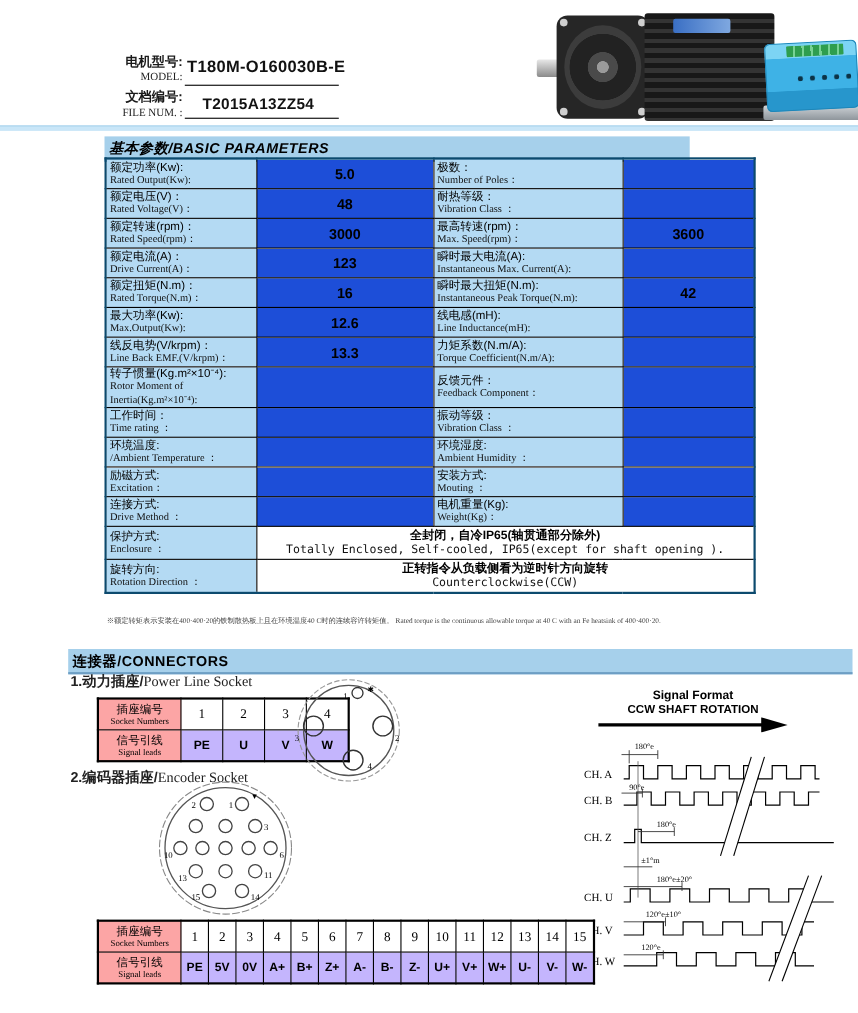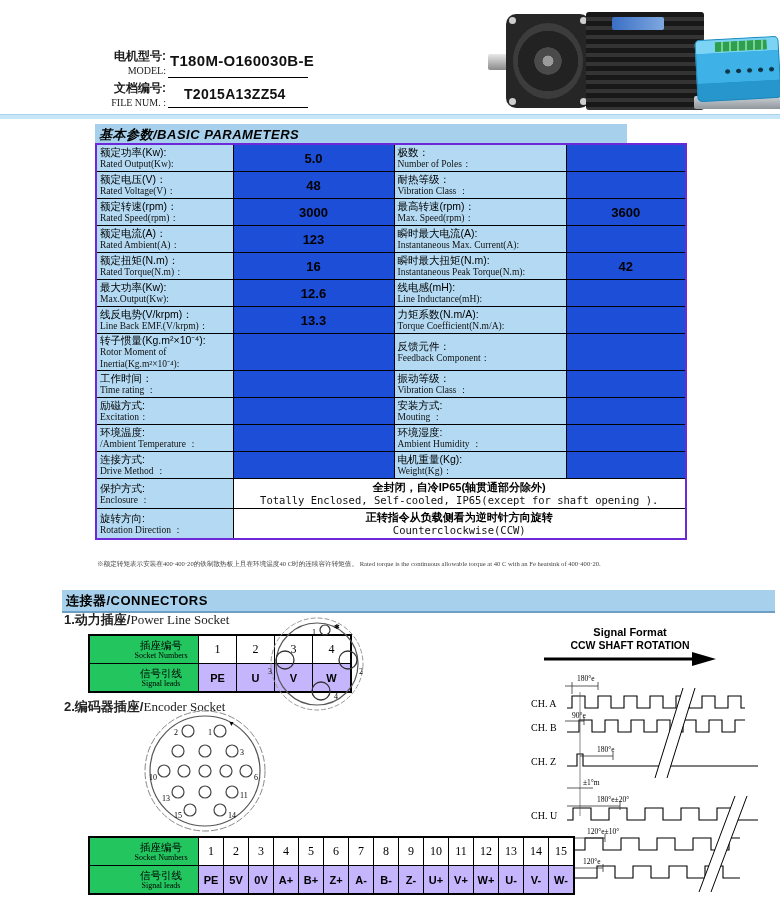--- a/index.html
+++ b/index.html
@@ -14,41 +14,41 @@
   .uline{height:1px;background:#000;}
 
   .divider{left:0;top:114px;width:780px;height:4px;background:#c9e6f8;border-top:1px solid #a9d3ec;}
 
   
   .bar{background:#a6d0eb;border-bottom:2px solid #6d9ec4;font-weight:bold;font-size:13px;
        letter-spacing:.5px;padding:2px 0 1px 4px;box-sizing:border-box;}
 
   
   table{border-collapse:collapse;table-layout:fixed;}
-  .params{width:590px;border:2px solid #6d28d9;}
+  .params{width:590px;border:2px solid #0c4a6e;}
   .params td{border:1px solid #000;padding:0 0 0 3px;vertical-align:middle;overflow:hidden;}
   .params td.lbl{background:#b4daf3;}
   .params .cn{font-size:10.5px;line-height:12px;color:#000;}
   .params .en{font-size:9.5px;line-height:12px;font-family:"Liberation Serif",serif;color:#111;}
   .params td.val{background:#1d4ed8;text-align:center;font-size:13px;font-weight:600;padding:0;}
   .params tbody.mainrows td{height:26px;}
   .params tbody.spanrows td{height:29px;}
   .params td.spanv{text-align:center;padding:0;}
   .params td.spanv .cn{font-size:11px;font-weight:bold;line-height:14px;}
   .params td.spanv .en{font-size:10.5px;font-family:"DejaVu Sans Mono",monospace;line-height:13px;}
 
   .footnote{font-size:6.6px;color:#444;font-family:"Liberation Serif",serif;white-space:nowrap;}
 
   .subhead{font-size:13px;color:#222;font-family:"Liberation Serif",serif;}
   .subhead b{font-family:"Liberation Sans",sans-serif;}
 
   
   .conn{border:2px solid #000;}
   .conn td{border:1px solid #000;text-align:center;vertical-align:middle;padding:0;}
-  .conn td.hdr{background:#22c55e;width:74px;padding-left:34px;}
+  .conn td.hdr{background:#fca5a5;width:74px;}
   .conn .hcn{font-size:10.5px;line-height:12px;}
   .conn .hen{font-size:8px;line-height:10px;font-family:"Liberation Serif",serif;}
   .conn td.num{font-size:12px;font-family:"Liberation Serif",serif;background:#fff;}
   .conn td.sig{font-size:11px;font-weight:bold;background:#c4b5fd;}
   .ptable td.num,.ptable td.sig{width:37px;height:27px;}
   .etable td.num,.etable td.sig{width:24px;height:27px;}
 
   .sf-title1{font-size:11px;font-weight:600;text-align:center;}
   .sf-title2{font-size:10.5px;font-weight:bold;text-align:center;}
 
@@ -160,21 +160,21 @@
           <td class="lbl">
             <div class="cn">最高转速(rpm)：</div>
             <div class="en">Max. Speed(rpm)：</div>
           </td>
           <td class="val">3600</td>
         </tr>
 
         <tr>
           <td class="lbl">
             <div class="cn">额定电流(A)：</div>
-            <div class="en">Rated Ambient(A)：</div>
+            <div class="en">Drive Current(A)：</div>
           </td>
           <td class="val">123</td>
           <td class="lbl">
             <div class="cn">瞬时最大电流(A):</div>
             <div class="en">Instantaneous Max. Current(A):</div>
           </td>
           <td class="val"></td>
         </tr>
 
         <tr>
@@ -238,40 +238,40 @@
           <td class="val"></td>
           <td class="lbl">
             <div class="cn">振动等级：</div>
             <div class="en">Vibration Class ：</div>
           </td>
           <td class="val"></td>
         </tr>
 
         <tr>
           <td class="lbl">
+            <div class="cn">环境温度:</div>
+            <div class="en">/Ambient Temperature ：</div>
+          </td>
+          <td class="val"></td>
+          <td class="lbl">
+            <div class="cn">环境湿度:</div>
+            <div class="en">Ambient Humidity ：</div>
+          </td>
+          <td class="val"></td>
+        </tr>
+
+        <tr>
+          <td class="lbl">
             <div class="cn">励磁方式:</div>
             <div class="en">Excitation：</div>
           </td>
           <td class="val"></td>
           <td class="lbl">
             <div class="cn">安装方式:</div>
             <div class="en">Mouting ：</div>
-          </td>
-          <td class="val"></td>
-        </tr>
-
-        <tr>
-          <td class="lbl">
-            <div class="cn">环境温度:</div>
-            <div class="en">/Ambient Temperature ：</div>
-          </td>
-          <td class="val"></td>
-          <td class="lbl">
-            <div class="cn">环境湿度:</div>
-            <div class="en">Ambient Humidity ：</div>
           </td>
           <td class="val"></td>
         </tr>
 
         <tr>
           <td class="lbl">
             <div class="cn">连接方式:</div>
             <div class="en">Drive Method ：</div>
           </td>
           <td class="val"></td>

